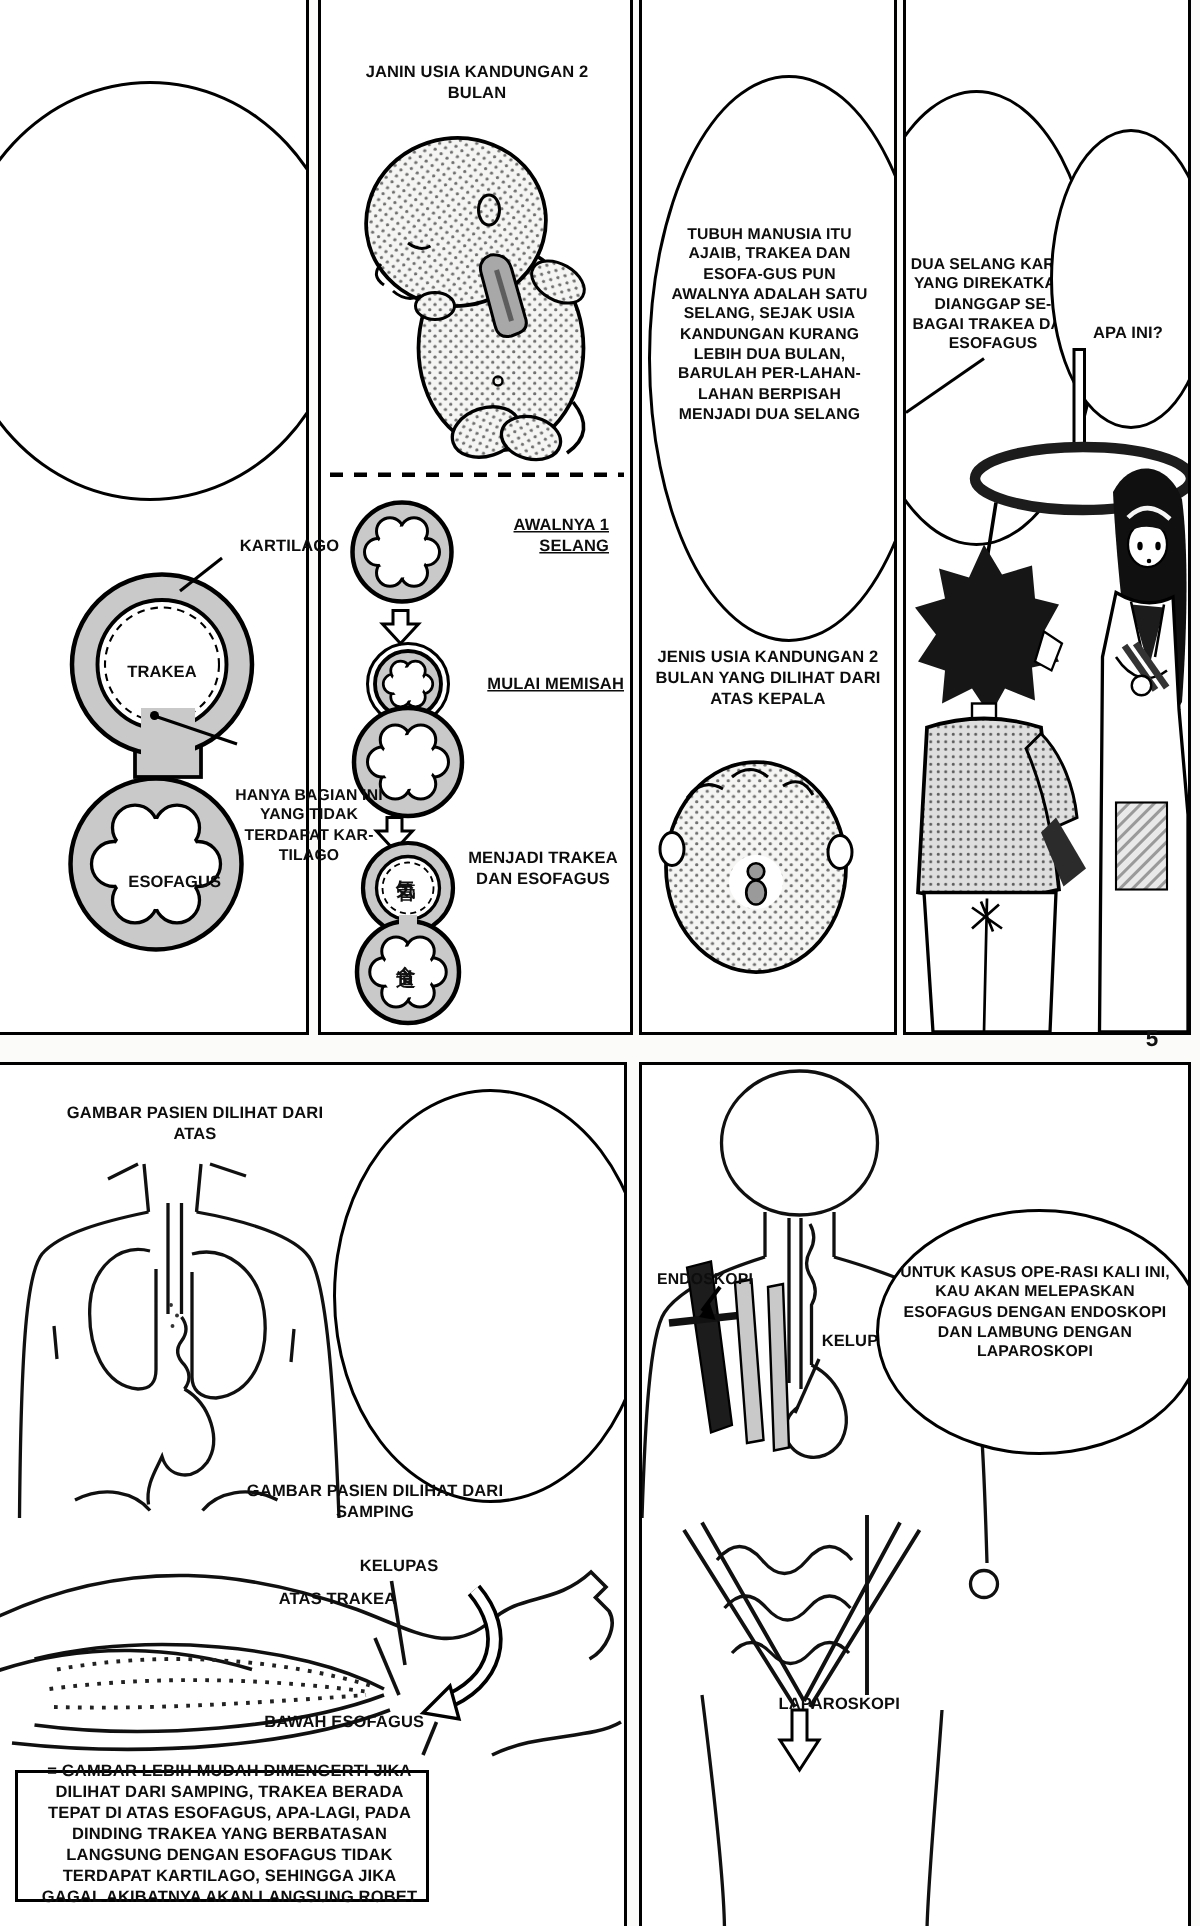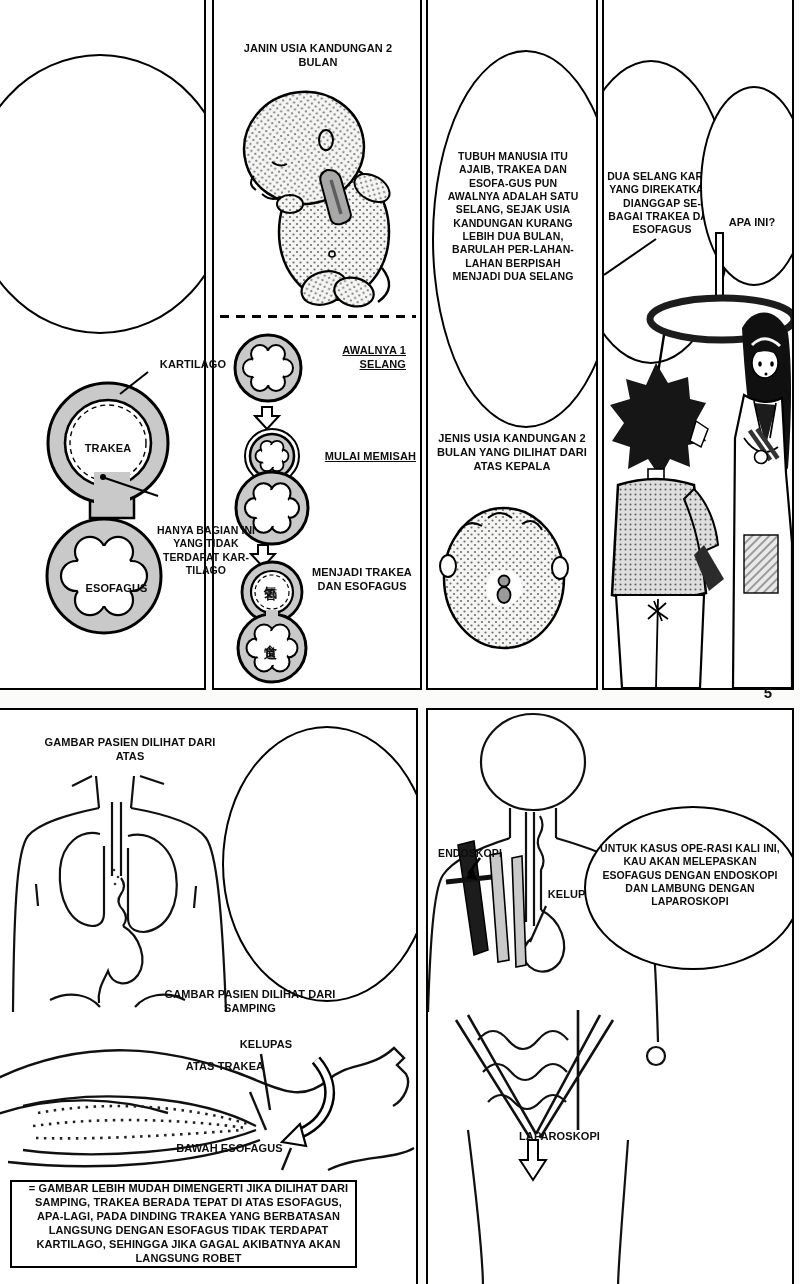--- a/index.html
+++ b/index.html
@@ -293,21 +293,21 @@
       <g>
         <path d="M318,42 C342,70 334,104 296,118" fill="none" stroke="#000" stroke-width="11"></path>
         <path d="M318,42 C342,70 334,104 296,118" fill="none" stroke="#fff" stroke-width="6"></path>
         <polygon points="302,106 284,124 308,128" fill="#fff" stroke="#000" stroke-width="2.2"></polygon>
       </g>
     </svg>
     <div class="txt" style="left:230px;top:328px;width:80px;">KELUPAS</div>
     <div class="txt" style="left:174px;top:350px;width:110px;">ATAS TRAKEA</div>
     <div class="txt" style="left:146px;top:432px;width:175px;">BAWAH ESOFAGUS</div>
 
-    <div class="captionbox" style="left:14px;top:470px;width:347px;height:88px;padding-left:10px;">
+    <div class="captionbox" style="left:14px;top:470px;width:276px;height:88px;padding-left:10px;">
       <div class="txt" style="position:static;width:320px;font-size:11px;">= GAMBAR LEBIH MUDAH DIMENGERTI JIKA DILIHAT DARI SAMPING, TRAKEA BERADA TEPAT DI ATAS ESOFAGUS, APA-LAGI, PADA DINDING TRAKEA YANG BERBATASAN LANGSUNG DENGAN ESOFAGUS TIDAK TERDAPAT KARTILAGO, SEHINGGA JIKA GAGAL AKIBATNYA AKAN LANGSUNG ROBET</div>
     </div>
   </div>
 
   <div class="panel" style="left:426px;top:708px;width:368px;height:584px;">
     <svg style="left:0px;top:0px;" width="364" height="578" viewBox="0 0 364 578">
       <g fill="none" stroke="#101010" stroke-width="2.2">
         <ellipse cx="105" cy="52" rx="52" ry="48"></ellipse>
         <path d="M82,98 L82,128 M128,98 L128,128"></path>
         <path d="M82,128 C50,138 25,150 15,165 C5,180 2,240 0,302"></path>

